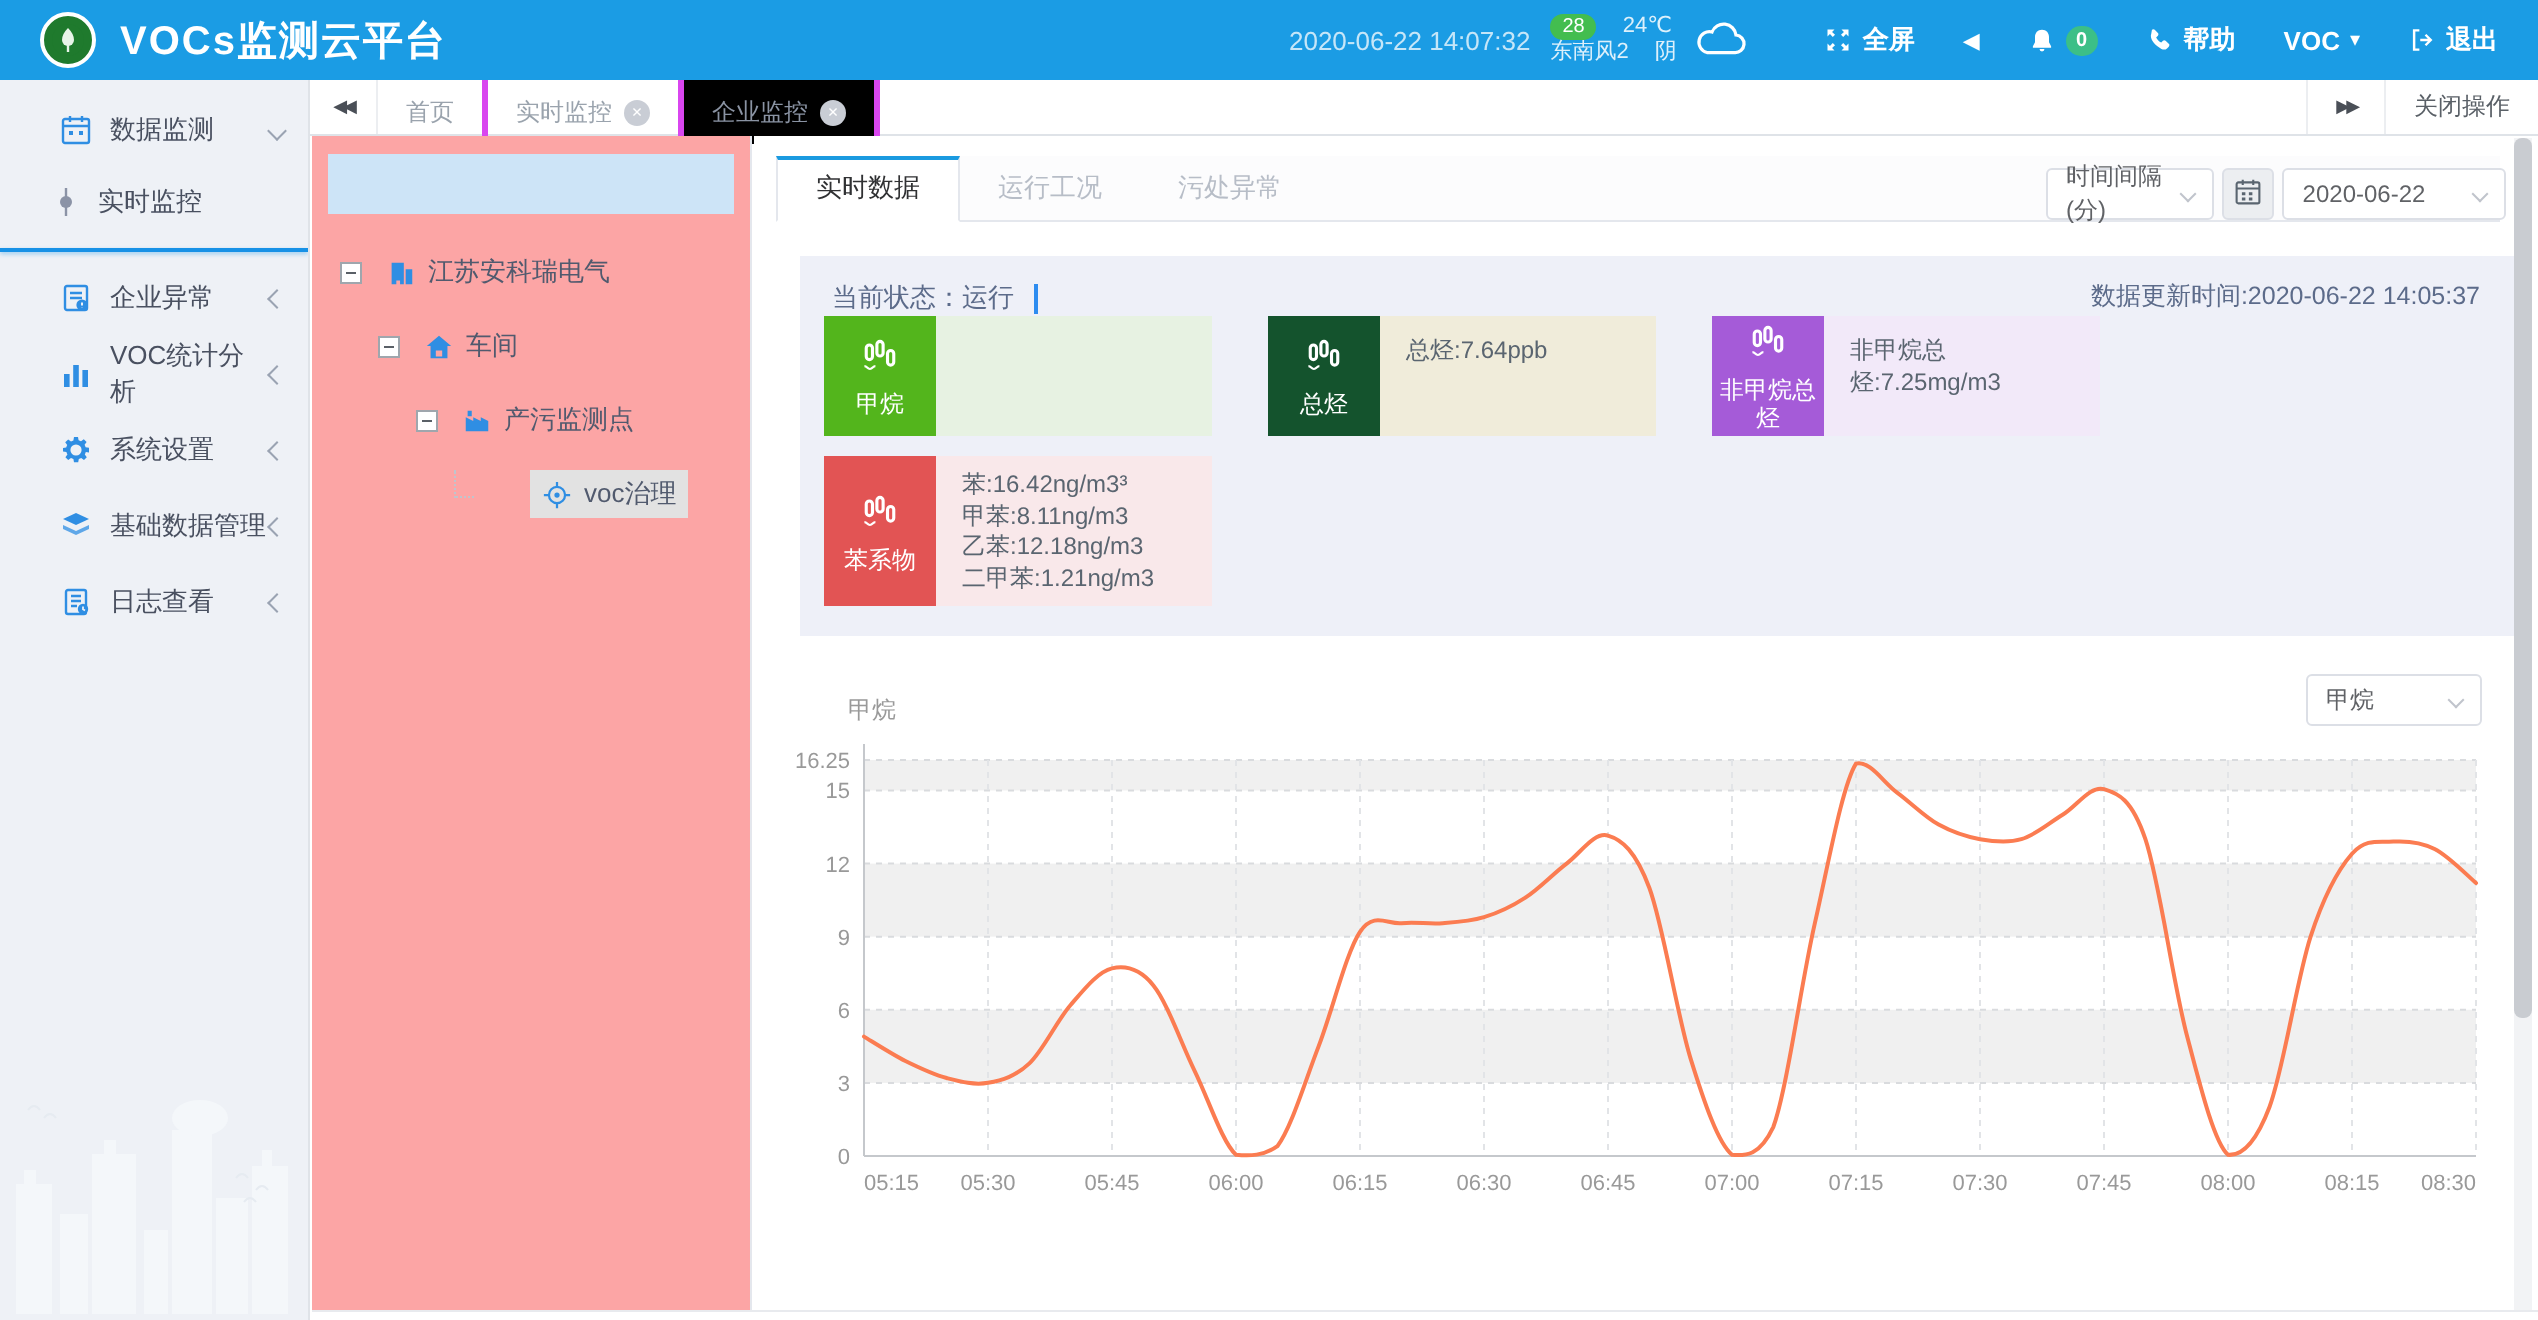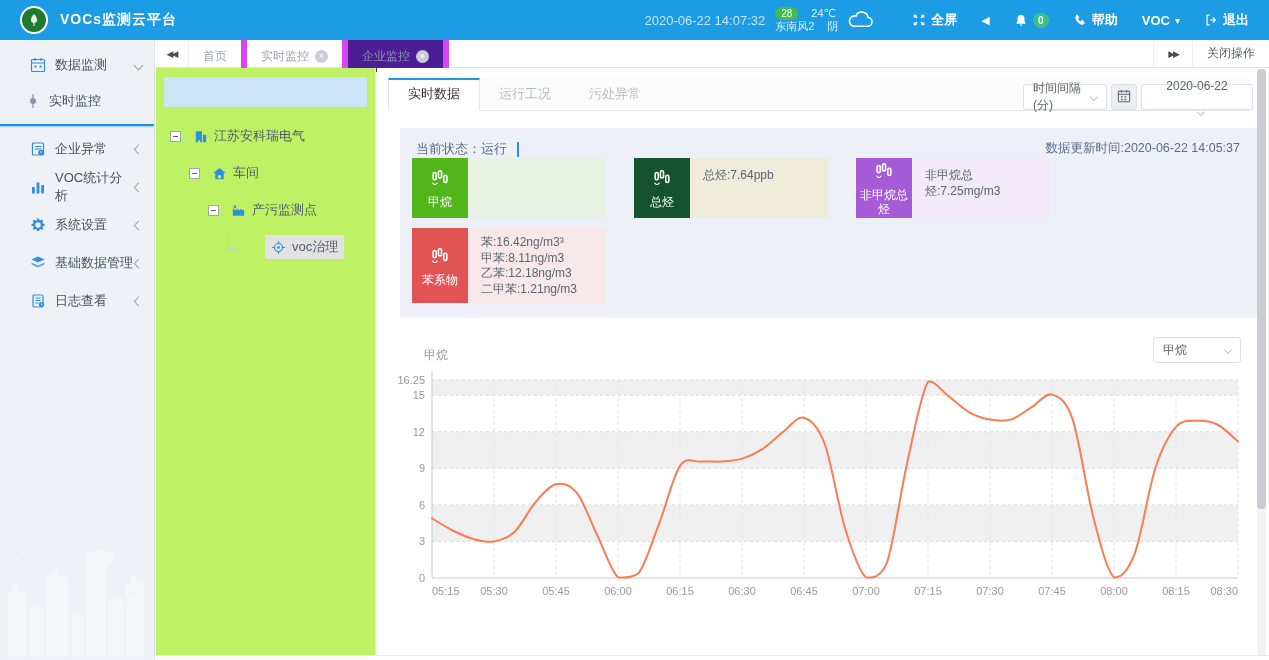--- a/index.html
+++ b/index.html
@@ -3,39 +3,39 @@
 <meta charset="utf-8">
 <style>
   * { box-sizing: border-box; margin:0; padding:0; }
   html,body { width:1269px; height:660px; overflow:hidden; }
   body { font-family:"Liberation Sans","DejaVu Sans",sans-serif; background:#fff; font-size:13px; color:#495060; }
   .app { position:relative; width:1269px; height:660px; }
 
   
   .topbar { position:absolute; top:0; left:0; width:1269px; height:40px; background:#1b9ce4; display:flex; align-items:center; color:#fff; }
   .logo { width:28px; height:28px; border-radius:50%; background:#1f7a2d; border:2px solid #fff; margin-left:20px; flex:0 0 auto; display:flex; align-items:center; justify-content:center; }
-  .app-title { font-size:14px; font-weight:bold; margin-left:12px; letter-spacing:1px; }
+  .app-title { font-size:20px; font-weight:bold; margin-left:12px; letter-spacing:1px; }
   .top-right { margin-left:auto; display:flex; align-items:center; padding-right:20px;justify-content:flex-end; }
   .datetime { font-size:13px; color:rgba(255,255,255,.75); margin-right:10px; }
   .weather { font-size:11px; line-height:13px; color:rgba(255,255,255,.85); margin-right:8px; }
   .w-row { display:flex; align-items:center; gap:13px; }
   .aqi-badge { background:#43bd4f; color:#fff; border-radius:8px; padding:0 6px; font-size:10px; line-height:13px; }
   .cloud-wrap { margin-right:36px; display:flex; align-items:center; }
   .tool { display:flex; align-items:center; gap:5px; font-size:13px; font-weight:bold; color:#fff; cursor:pointer; margin-left:24px; white-space:nowrap; }
   .tool svg { display:block; }
   .bell-badge { background:#3cbf87; color:#fff; border-radius:8px; min-width:16px; height:15px; line-height:15px; text-align:center; font-size:10px; padding:0 4px; }
   .caret { font-size:10px; }
   .mute-tri { font-size:11px; }
 
   
   .tabbar { position:absolute; top:40px; left:155px; right:0; height:28px; background:#fff; border-bottom:1px solid #dfe3e8; display:flex; align-items:stretch; font-size:12px; color:#9aa3ad; }
   .nav-arrow { width:34px; display:flex; align-items:center; justify-content:center; border-right:1px solid #eceef1; color:#4a4f57; font-size:9px; letter-spacing:-2px; cursor:pointer; }
   .tabs { display:flex; }
-  .tab { display:flex; align-items:center; gap:6px; padding:16px 14px; border-right:6px solid #d946ef; cursor:pointer; white-space:nowrap; }
-  .tab.active { background:#4c1d95; color:#8a93a3; }
+  .tab { display:flex; align-items:center; gap:6px; padding:16px 14px; border-right:3px solid #d946ef; cursor:pointer; white-space:nowrap; }
+  .tab.active { background:#000000; color:#8a93a3; }
   .tab-close { width:13px; height:13px; border-radius:50%; background:#c9cdd5; color:#fff; font-size:9px; line-height:13px; text-align:center; }
   .tabbar-right { margin-left:auto; display:flex; align-items:stretch; }
   .tabbar-right .seg { display:flex; align-items:center; padding:0 14px; border-left:1px solid #eceef1; color:#5a6067; cursor:pointer; }
   .tabbar-right .arrows { font-size:9px; letter-spacing:-2px; color:#4a4f57; }
 
   
   .sidebar { position:absolute; top:40px; left:0; width:155px; bottom:0; background:#eef1f6; border-right:1px solid #dfe3e8; overflow:hidden; }
   .menu { position:relative; padding-top:6px; }
   .menu-item { height:38px; display:flex; align-items:center; padding-left:30px; padding-right:12px; font-size:13px; color:#495060; cursor:pointer; }
   .menu-item .mi-icon { width:16px; height:16px; color:#2f8ee3; margin-right:9px; flex:0 0 auto; }
@@ -43,42 +43,42 @@
   .menu-sub { height:34px; display:flex; align-items:center; padding-left:26px; font-size:13px; color:#495060; cursor:pointer; }
   .menu-sub .mi-icon { width:14px; height:16px; color:#8b93a6; margin-right:9px; }
   .menu-sub .mi-icon svg { width:14px; height:16px; display:block; }
   .chev { width:7px; height:7px; border-right:1.5px solid #9aa3b2; border-bottom:1.5px solid #9aa3b2; display:inline-block; flex:0 0 auto; margin-left:auto; }
   .chev.down { transform:rotate(45deg); }
   .chev.left { transform:rotate(135deg); }
   .blue-line { height:2px; background:#1791e6; margin:6px 0 4px 0; box-shadow:0 1px 2px rgba(23,145,230,.4); }
   .city { position:absolute; bottom:0; left:0; }
 
   
-  .treepanel { position:absolute; top:68px; left:156px; width:220px; bottom:5px; background:#bef264; border-right:1px solid #e4e7ed; }
+  .treepanel { position:absolute; top:68px; left:156px; width:220px; bottom:5px; background:#fca5a5; border-right:1px solid #e4e7ed; }
   .tree-strip { margin:9px 8px 14px 8px; height:30px; background:#cde4f7; }
   .tree { padding-left:4px; }
   .tree-row { height:30px; margin-bottom:7px; display:flex; align-items:center; gap:6px; font-size:13px; color:#515a6e; cursor:pointer; }
   .treebox { width:11px; height:11px; border:1px solid #9fa6ad; background:#fff; position:relative; flex:0 0 auto; }
   .treebox::after { content:""; position:absolute; left:2px; right:2px; top:4px; height:1px; background:#5a6067; }
   .lconn { width:10px; height:14px; border-left:1px dotted #c0c4cc; border-bottom:1px dotted #c0c4cc; margin-top:-10px; flex:0 0 auto; }
   .tn-icon { width:15px; height:15px; color:#2f8ee3; flex:0 0 auto; }
   .tn-icon svg { width:15px; height:15px; display:block; }
   .tn-body { display:flex; align-items:center; gap:6px; padding:3px 6px; }
   .tn-body.selected { background:#e2e2e2; }
 
   
   .content { position:absolute; top:68px; left:377px; width:873px; bottom:0; background:#fff; }
   .main-tabs { position:absolute; top:10px; left:11px; right:0; height:33px; border-bottom:1px solid #e4e7ed; background:#fcfcfd; display:flex; }
   .mtab { padding:0 19px; line-height:31px; font-size:13px; color:#b7bdc7; cursor:pointer; }
   .mtab.active { background:#fff; border:1px solid #e4e7ed; border-top:2px solid #1a9ae0; border-bottom:1px solid #fff; color:#303133; line-height:28px; margin-bottom:-1px; }
   .controls { position:absolute; top:16px; left:646px; display:flex; gap:4px; align-items:center; }
   .select { display:flex; align-items:center; justify-content:space-between; padding:0 9px; height:26px; border:1px solid #dcdfe6; border-radius:3px; background:#fff; font-size:12px; color:#606266; cursor:pointer; }
   .select .chev { margin-left:8px; width:6px; height:6px; border-color:#c0c4cc; }
   .sel-interval { width:84px; }
-  .sel-date { width:112px; justify-content:center; gap:16px;flex-direction:column; }
+  .sel-date { width:112px; justify-content:center; gap:16px; }
   .cal-btn { width:26px; height:26px; border:1px solid #dcdfe6; border-radius:3px; background:#eceef1; display:flex; align-items:center; justify-content:center; cursor:pointer; color:#5a6570; }
 
   .status-panel { position:absolute; top:60px; left:23px; width:860px; height:190px; background:#eef0f8; }
   .status-line { position:absolute; top:12px; left:16px; display:flex; align-items:center; font-size:13px; color:#5c6b8a; }
   .cursor-bar { width:2px; height:15px; background:#2d8cf0; margin-left:10px; }
   .update-time { position:absolute; top:12px; right:20px; font-size:12.5px; color:#5c6b8a; }
   .cards { position:absolute; top:30px; left:12px; right:12px; }
   .crow { display:flex; gap:28px; }
   .crow + .crow { margin-top:10px; }
   .card { display:flex; width:194px; }

